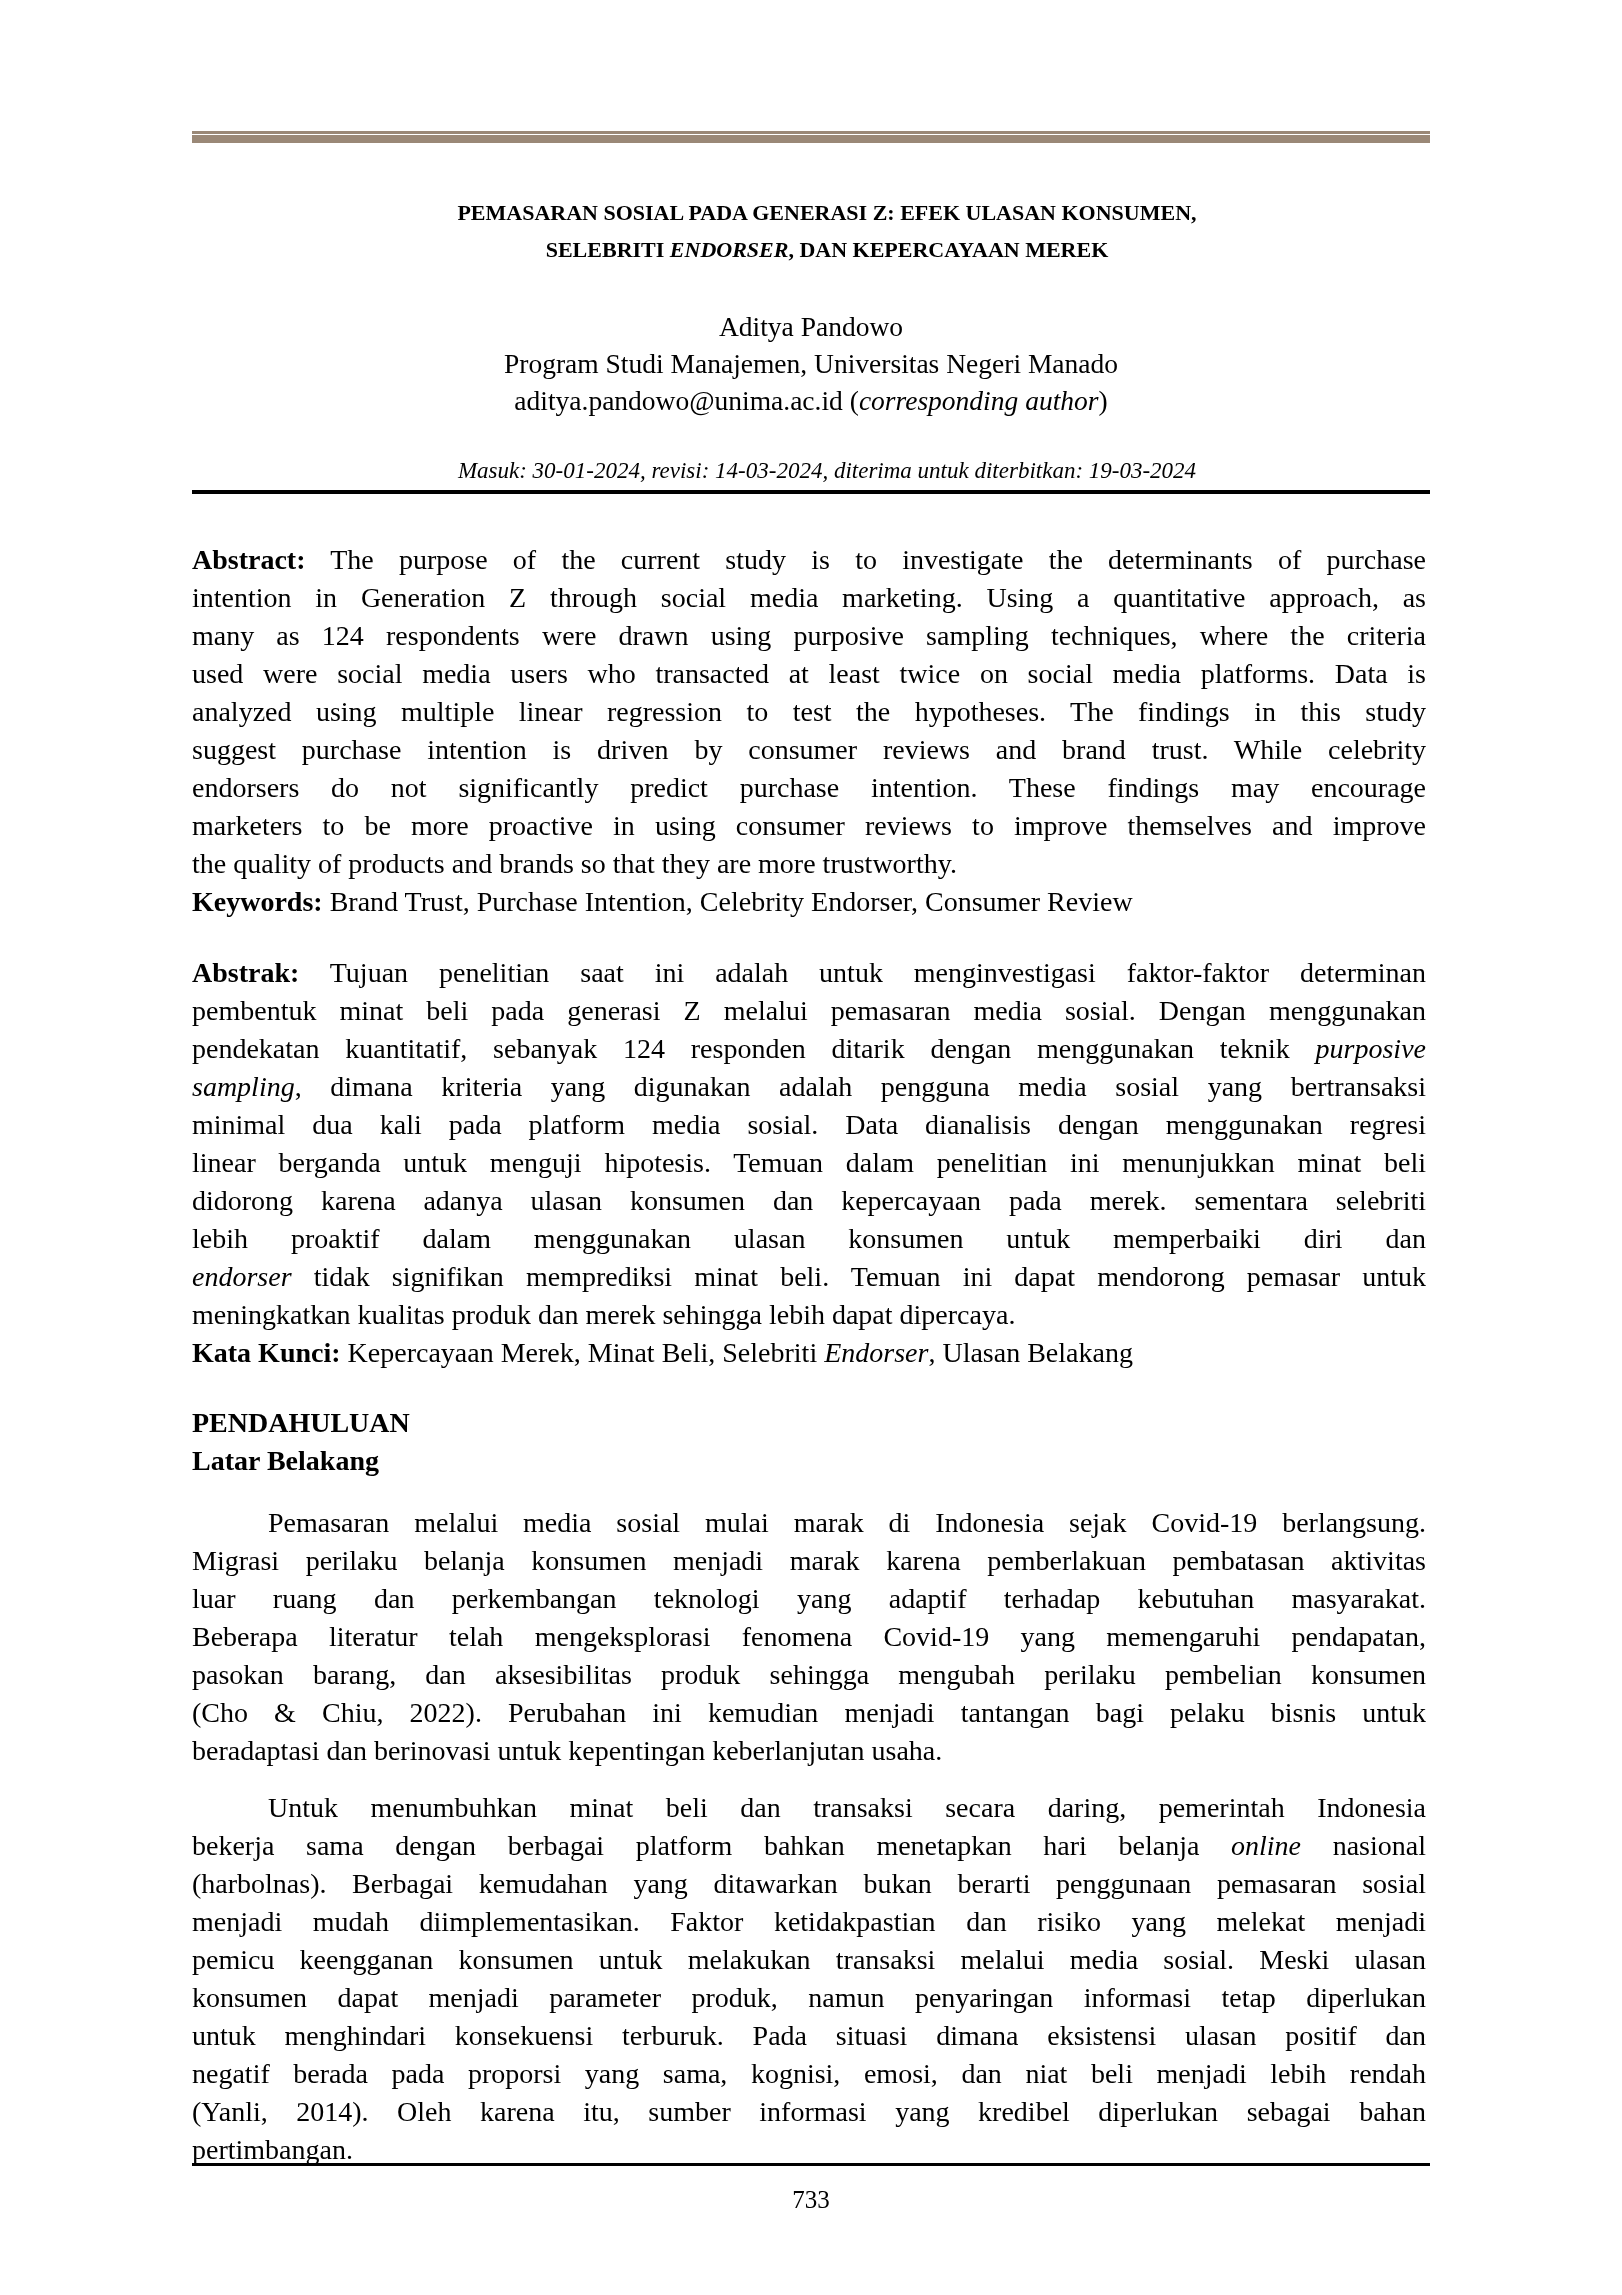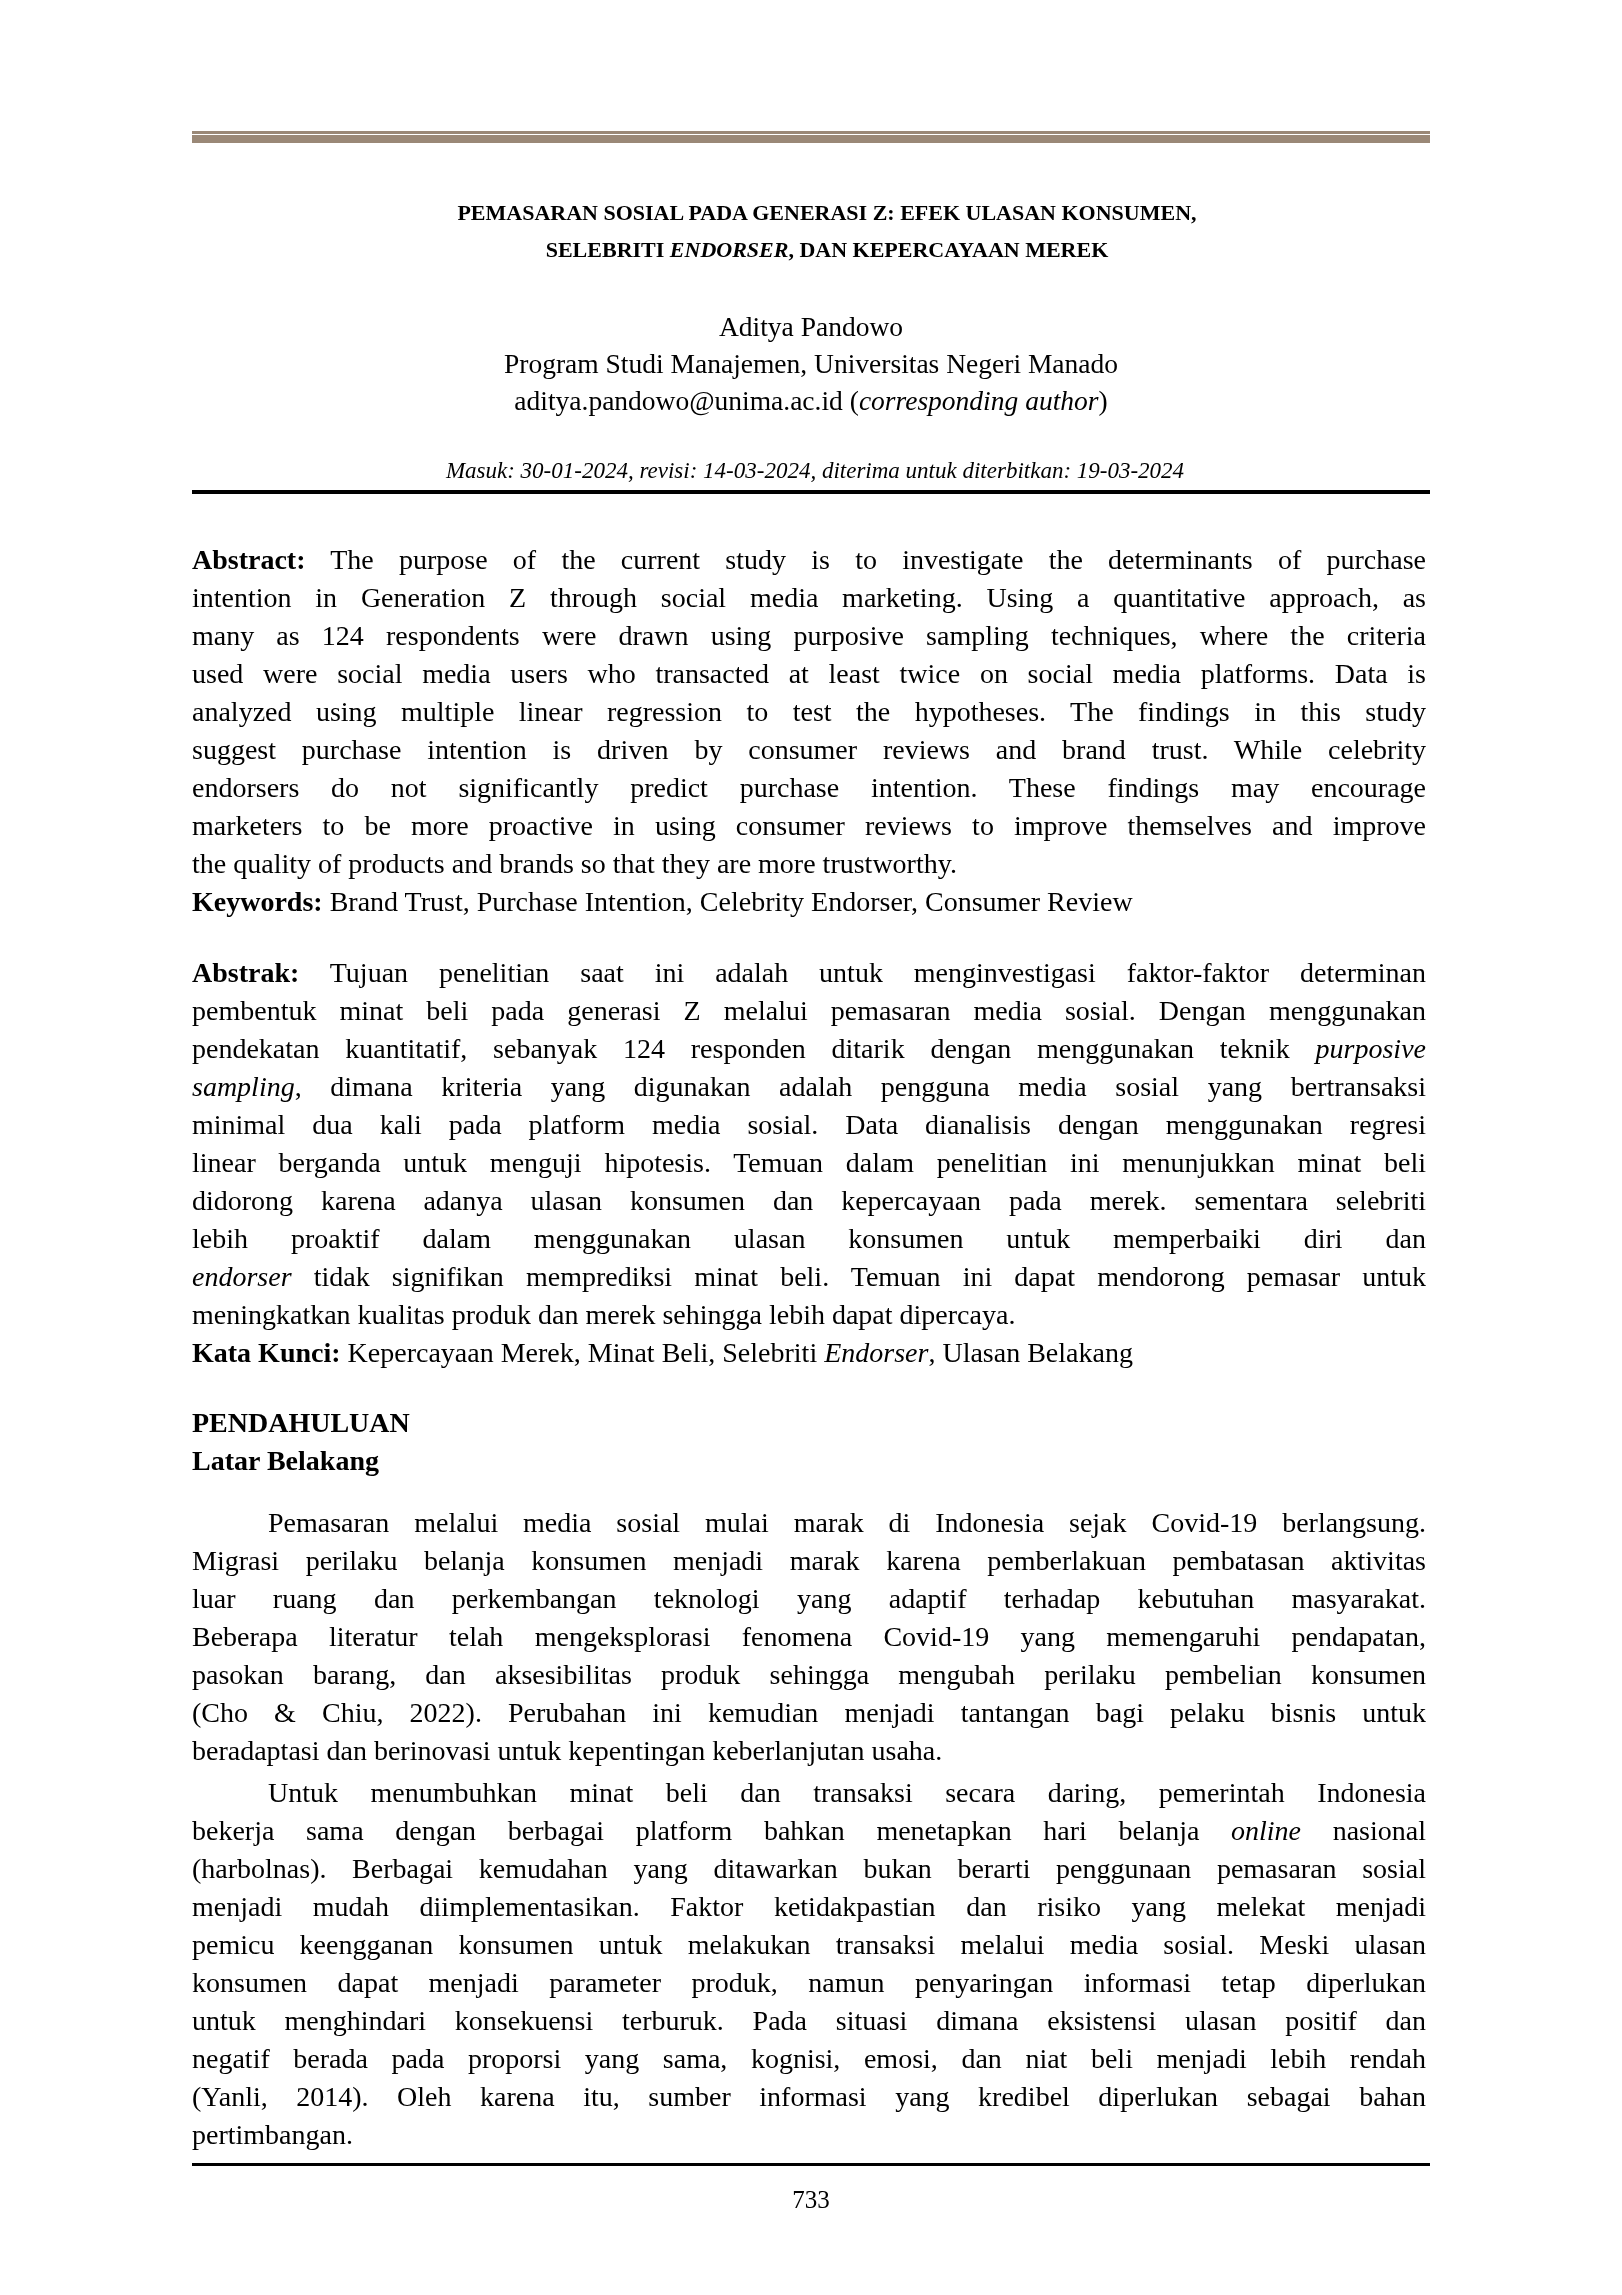--- a/index.html
+++ b/index.html
@@ -5,21 +5,21 @@
   html, body { margin:0; padding:0; background:#ffffff; }
   body { width:1623px; height:2295px; position:relative; overflow:hidden;
          font-family:"Liberation Serif", serif; color:#000; }
   .bar-thin { position:absolute; left:192px; width:1238px; top:131px; height:2.6px; background:#9a8877; }
   .bar-thick { position:absolute; left:192px; width:1238px; top:135px; height:7.9px; background:#9a8877; }
   .title { position:absolute; left:208px; width:1238px; top:194px; text-align:center;
            font-weight:bold; font-size:22px; line-height:37px; }
   .title .l { display:block; }
   .center-block { position:absolute; left:192px; width:1238px; text-align:center; font-size:27.5px; line-height:37px; }
   .author-block { top:308px; }
-  .dates { position:absolute; left:196px; width:1238px; top:458px; text-align:center; font-style:italic; font-size:23px; line-height:26px; }
+  .dates { position:absolute; left:208px; width:1238px; top:458px; text-align:center; font-style:italic; font-size:23px; line-height:26px; }
   .rule-top { position:absolute; left:192px; width:1238px; top:490px; height:3.9px; background:#000; }
   .col { position:absolute; left:192px; width:1234px; font-size:28px; }
   .ln { display:block; height:38px; line-height:38px; white-space:nowrap; text-align:justify; text-align-last:justify; }
   .ln.last { text-align-last:left; }
   .ln.indent { padding-left:76px;margin-top:24px; }
   b.lbl { font-weight:bold; }
   .heading { font-weight:bold; }
   .rule-bottom { position:absolute; left:192px; width:1238px; top:2163px; height:2.6px; background:#000; }
   .pagenum { position:absolute; left:192px; width:1238px; top:2183px; text-align:center; font-size:25px; line-height:33px; }
 </style>
@@ -73,21 +73,21 @@
 <div class="col" style="top:1404px;">
   <span class="ln last heading">PENDAHULUAN</span>
   <span class="ln last heading">Latar Belakang</span>
   <span class="ln indent">Pemasaran melalui media sosial mulai marak di Indonesia sejak Covid-19 berlangsung.</span>
   <span class="ln">Migrasi perilaku belanja konsumen menjadi marak karena pemberlakuan pembatasan aktivitas</span>
   <span class="ln">luar ruang dan perkembangan teknologi yang adaptif terhadap kebutuhan masyarakat.</span>
   <span class="ln">Beberapa literatur telah mengeksplorasi fenomena Covid-19 yang memengaruhi pendapatan,</span>
   <span class="ln">pasokan barang, dan aksesibilitas produk sehingga mengubah perilaku pembelian konsumen</span>
   <span class="ln">(Cho &amp; Chiu, 2022). Perubahan ini kemudian menjadi tantangan bagi pelaku bisnis untuk</span>
   <span class="ln last">beradaptasi dan berinovasi untuk kepentingan keberlanjutan usaha.</span>
-  <span class="ln indent" style="margin-top:4px;">Untuk menumbuhkan minat beli dan transaksi secara daring, pemerintah Indonesia</span>
+  <span class="ln indent" style="margin-top:19px;">Untuk menumbuhkan minat beli dan transaksi secara daring, pemerintah Indonesia</span>
   <span class="ln"><span>bekerja sama dengan berbagai platform bahkan menetapkan hari belanja </span><i>online</i><span> nasional</span></span>
   <span class="ln">(harbolnas). Berbagai kemudahan yang ditawarkan bukan berarti penggunaan pemasaran sosial</span>
   <span class="ln">menjadi mudah diimplementasikan. Faktor ketidakpastian dan risiko yang melekat menjadi</span>
   <span class="ln">pemicu keengganan konsumen untuk melakukan transaksi melalui media sosial. Meski ulasan</span>
   <span class="ln">konsumen dapat menjadi parameter produk, namun penyaringan informasi tetap diperlukan</span>
   <span class="ln">untuk menghindari konsekuensi terburuk. Pada situasi dimana eksistensi ulasan positif dan</span>
   <span class="ln">negatif berada pada proporsi yang sama, kognisi, emosi, dan niat beli menjadi lebih rendah</span>
   <span class="ln">(Yanli, 2014). Oleh karena itu, sumber informasi yang kredibel diperlukan sebagai bahan</span>
   <span class="ln last">pertimbangan.</span>
 </div>

